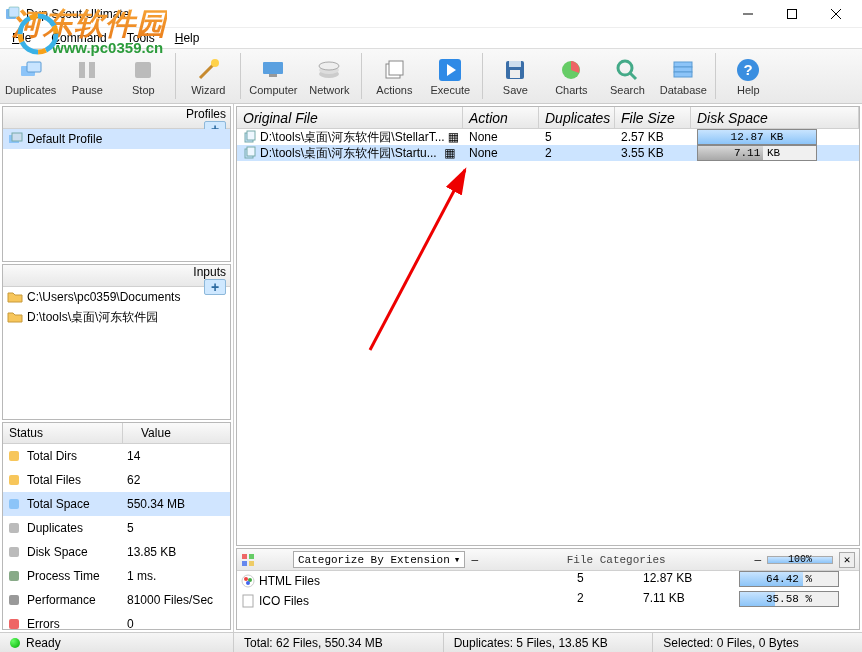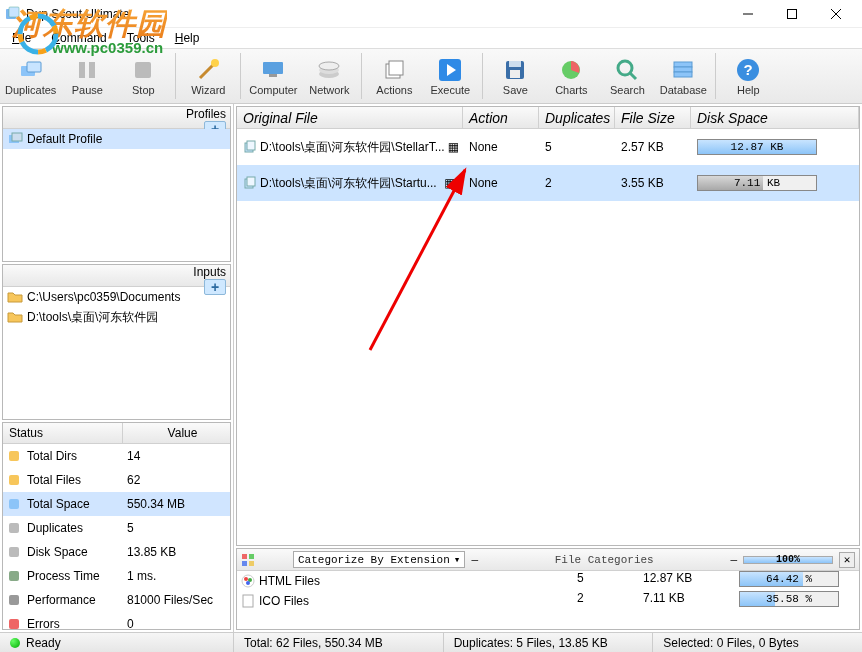--- a/index.html
+++ b/index.html
@@ -24,49 +24,49 @@
 .panel-add { width: 22px; height: 18px; background: #cfe8ff; border: 1px solid #8db8da; border-radius: 2px; display: flex; align-items: center; justify-content: center; color: #2c6aa0; font-weight: bold; font-size: 14px; line-height: 1; }
 .panel-body { flex: 1; overflow: auto; }
 .panel-row { height: 20px; display: flex; align-items: center; padding: 0 4px; gap: 4px; }
 .panel-row.selected { background: #d0e5ff; }
 .row-icon { width: 16px; height: 16px; flex-shrink: 0; }
 .right-panel { flex: 1; display: flex; flex-direction: column; padding: 2px; gap: 2px; }
 .file-grid { flex: 1; border: 1px solid #b8b8b8; background: #fff; display: flex; flex-direction: column; overflow: hidden; }
 .grid-header { height: 22px; background: linear-gradient(#fafafa,#e8e8e8); display: flex; border-bottom: 1px solid #d0d0d0; }
 .grid-header-cell { border-right: 1px solid #d0d0d0; padding: 3px 6px; font-size: 14px; display: flex; align-items: center; font-style: italic; }
 .grid-body { flex: 1; }
-.grid-row { height: 36px; display: flex; align-items: center; }
+.grid-row { height: 16px; display: flex; align-items: center; }
 .grid-row.selected { background: #cce4ff; }
 .grid-cell { padding: 0 6px; font-size: 12px; overflow: hidden; white-space: nowrap; text-overflow: ellipsis; display: flex; align-items: center; gap: 3px; }
 .col-file { width: 226px; }
 .col-action { width: 76px; }
 .col-dup { width: 76px; }
 .col-size { width: 76px; }
 .col-disk { flex: 1; }
 .disk-bar { height: 16px; width: 120px; border: 1px solid #888; background: #f0f0f0; position: relative; font-family: "Courier New", monospace; font-size: 11px; display: flex; align-items: center; justify-content: center; }
 .disk-fill { position: absolute; left: 0; top: 0; bottom: 0; background: linear-gradient(#c8e4ff,#8cc4f8); }
 .disk-fill.gray { background: linear-gradient(#d8d8d8,#a8a8a8); }
 .disk-label { position: relative; z-index: 1; }
 .cat-panel { height: 82px; border: 1px solid #b8b8b8; background: #fff; display: flex; flex-direction: column; }
 .cat-header { height: 22px; background: linear-gradient(#fafafa,#e8e8e8); border-bottom: 1px solid #d0d0d0; display: flex; align-items: center; padding: 0 4px; gap: 6px; font-family: "Courier New", monospace; font-size: 11px; }
 .cat-combo { display: flex; align-items: center; border: 1px solid #aaa; padding: 1px 4px; background: #fff; gap: 4px; margin-left: 32px; }
 .cat-center { flex: 1; text-align: center; color: #444; }
-.cat-slider { width: 90px; height: 8px; border: 1px solid #aaa; background: #fff; position: relative; font-weight: bold; }
+.cat-slider { width: 66px; height: 8px; border: 1px solid #aaa; background: #fff; position: relative; }
 .cat-slider-fill { position: absolute; left: 0; top: 0; bottom: 0; width: 100%; background: linear-gradient(#c8e4ff,#8cc4f8); }
 .cat-body { flex: 1; }
 .cat-row { height: 20px; display: flex; padding: 0 4px; gap: 6px; }
 .cat-name { width: 330px; display:flex; align-items:center; gap:4px; }
 .cat-count { width: 60px; }
 .cat-size { width: 90px; }
 .cat-pct { flex: 1; }
 .status-panel { border: 1px solid #b8b8b8; background: #fff; }
 .status-header { height: 22px; background: linear-gradient(#fafafa,#e8e8e8); border-bottom: 1px solid #d0d0d0; display: flex; gap: 12px; }
 .status-header-cell { padding: 3px 6px; font-size: 12px; }
 .sh-k { width: 120px; border-right: 1px solid #d0d0d0; }
-.sh-v { flex: 1; text-align: center; }
+.sh-v { flex: 1; }
 .status-row { height: 20px; display: flex; align-items: center; padding: 12px 4px; }
 .status-row.selected { background: #d0e5ff; }
 .sr-icon { width: 16px; margin-right: 4px; }
 .sr-key { width: 100px; }
 .sr-val { flex: 1; }
 .footer { height: 20px; background: linear-gradient(#f6f6f6,#e6e6e6); border-top: 1px solid #ccc; display: flex; align-items: center; font-size: 12px; }
 .footer-cell { padding: 0 10px; border-right: 1px solid #ccc; height: 100%; display: flex; align-items: center; }
 .footer-cell.first { width: 234px; border-left:none; }
 .ready-dot { width: 10px; height: 10px; border-radius: 50%; background: radial-gradient(circle at 30% 30%, #6f6, #0a0); margin-right: 6px; }
 .watermark { position: absolute; top: 4px; left: 12px; z-index: 10; font-family: "Microsoft YaHei", sans-serif; pointer-events: none; }

